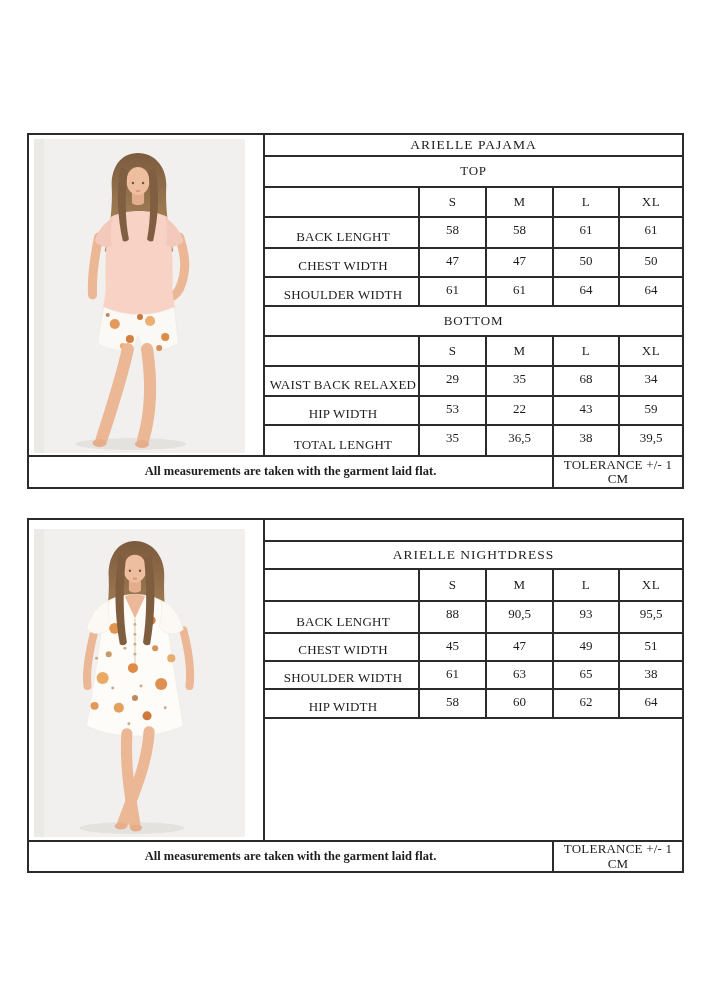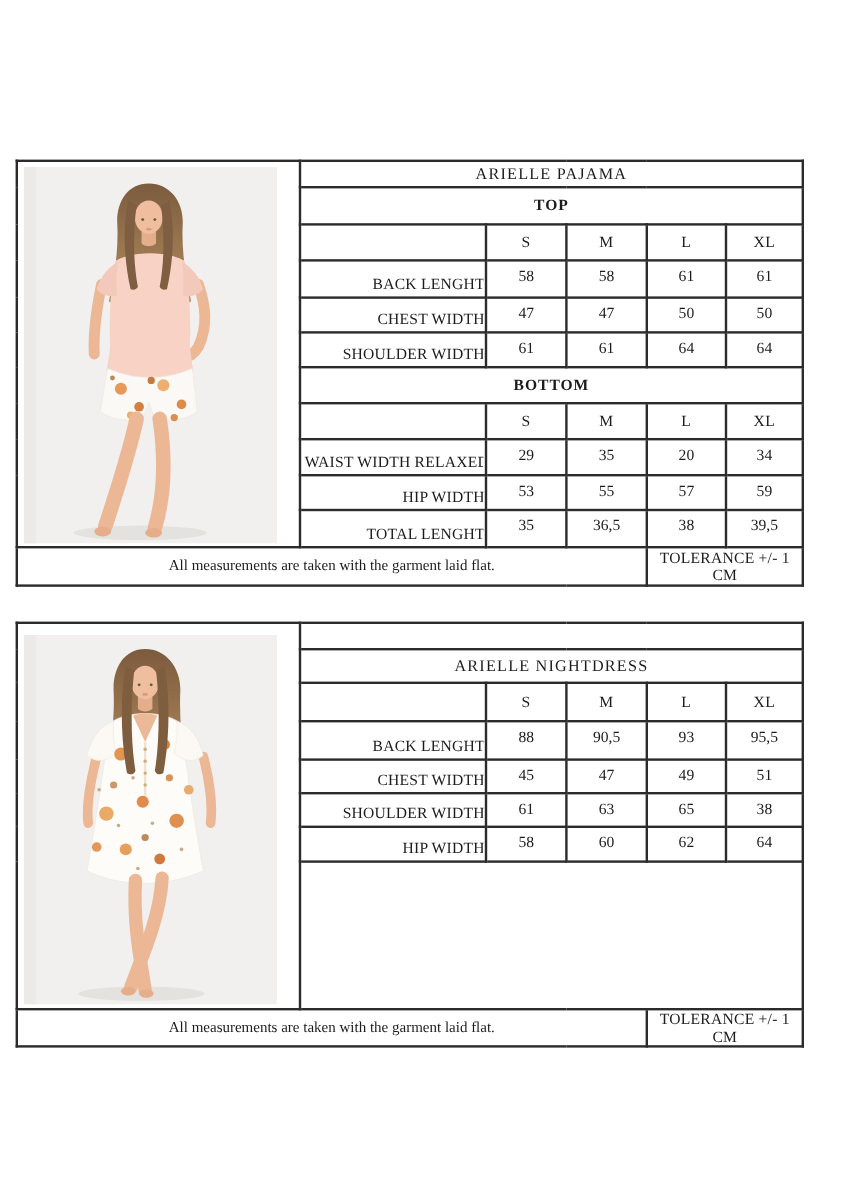--- a/index.html
+++ b/index.html
@@ -1,41 +1,41 @@
 <!DOCTYPE html>
 <html><head>
 <meta charset="utf-8">
 <style>
   html,body{margin:0;padding:0;}
   body{
     width:702px;height:1000px;background:#ffffff;position:relative;
     font-family:"Liberation Serif","DejaVu Serif",serif;color:#1c1c1c;
     -webkit-font-smoothing:antialiased;
   }
-  .chart{position:absolute;left:13px;width:599px;}
+  .chart{position:absolute;left:27px;width:599px;}
   #pajama-chart{top:133px;height:354px;}
   #nightdress-chart{top:518px;height:353px;}
   table.size-table{
     border-collapse:collapse;table-layout:fixed;
     width:100%;height:100%;
   }
   .size-table td{
     border:2px solid #2b2b2b;
     font-size:13px;text-align:center;vertical-align:middle;
     padding:0;overflow:hidden;line-height:1.1;
   }
   td.title{letter-spacing:1px;font-size:13.5px;}
-  td.sec-heading{letter-spacing:0.8px;font-weight:bold;}
+  td.sec-heading{letter-spacing:0.8px;}
   td.size-h{letter-spacing:0.5px;}
   td.lbl{
-    text-align:right;vertical-align:bottom;
+    text-align:center;vertical-align:bottom;
     padding:0 0 3px 3px;letter-spacing:0.2px;white-space:nowrap;border-radius:10px;
   }
   td.val{vertical-align:top;padding-top:5px;}
-  td.note{font-size:12.5px;}
+  td.note{font-size:12.5px;font-weight:bold;}
   td.tol{font-size:13px;letter-spacing:0.2px;}
   td.photo-cell{vertical-align:top;background:#ffffff;}
   td.blank{border-left:2px solid #2b2b2b;}
   .photo{margin:4px 17px 0 5px;}
   #nightdress-chart .photo{margin-top:9px;}
   .photo svg{display:block;width:211px;}
   #pajama-chart .photo svg{height:314px;}
   #nightdress-chart .photo svg{height:308px;}
 </style>
 </head>
@@ -132,31 +132,31 @@
     <td colspan="5" class="sec-heading">BOTTOM</td>
   </tr>
   <tr style="height:30px">
     <td class="blank"></td>
     <td class="size-h">S</td>
     <td class="size-h">M</td>
     <td class="size-h">L</td>
     <td class="size-h">XL</td>
   </tr>
   <tr style="height:30px">
-    <td class="lbl">WAIST WIDTH RELAXED</td>
+    <td class="lbl">WAIST BACK RELAXED</td>
     <td class="val">29</td>
     <td class="val">35</td>
-    <td class="val">20</td>
+    <td class="val">68</td>
     <td class="val">34</td>
   </tr>
   <tr style="height:29px">
     <td class="lbl">HIP WIDTH</td>
     <td class="val">53</td>
-    <td class="val">55</td>
-    <td class="val">57</td>
+    <td class="val">22</td>
+    <td class="val">43</td>
     <td class="val">59</td>
   </tr>
   <tr style="height:31px">
     <td class="lbl">TOTAL LENGHT</td>
     <td class="val">35</td>
     <td class="val">36,5</td>
     <td class="val">38</td>
     <td class="val">39,5</td>
   </tr>
   <tr style="height:32px">

